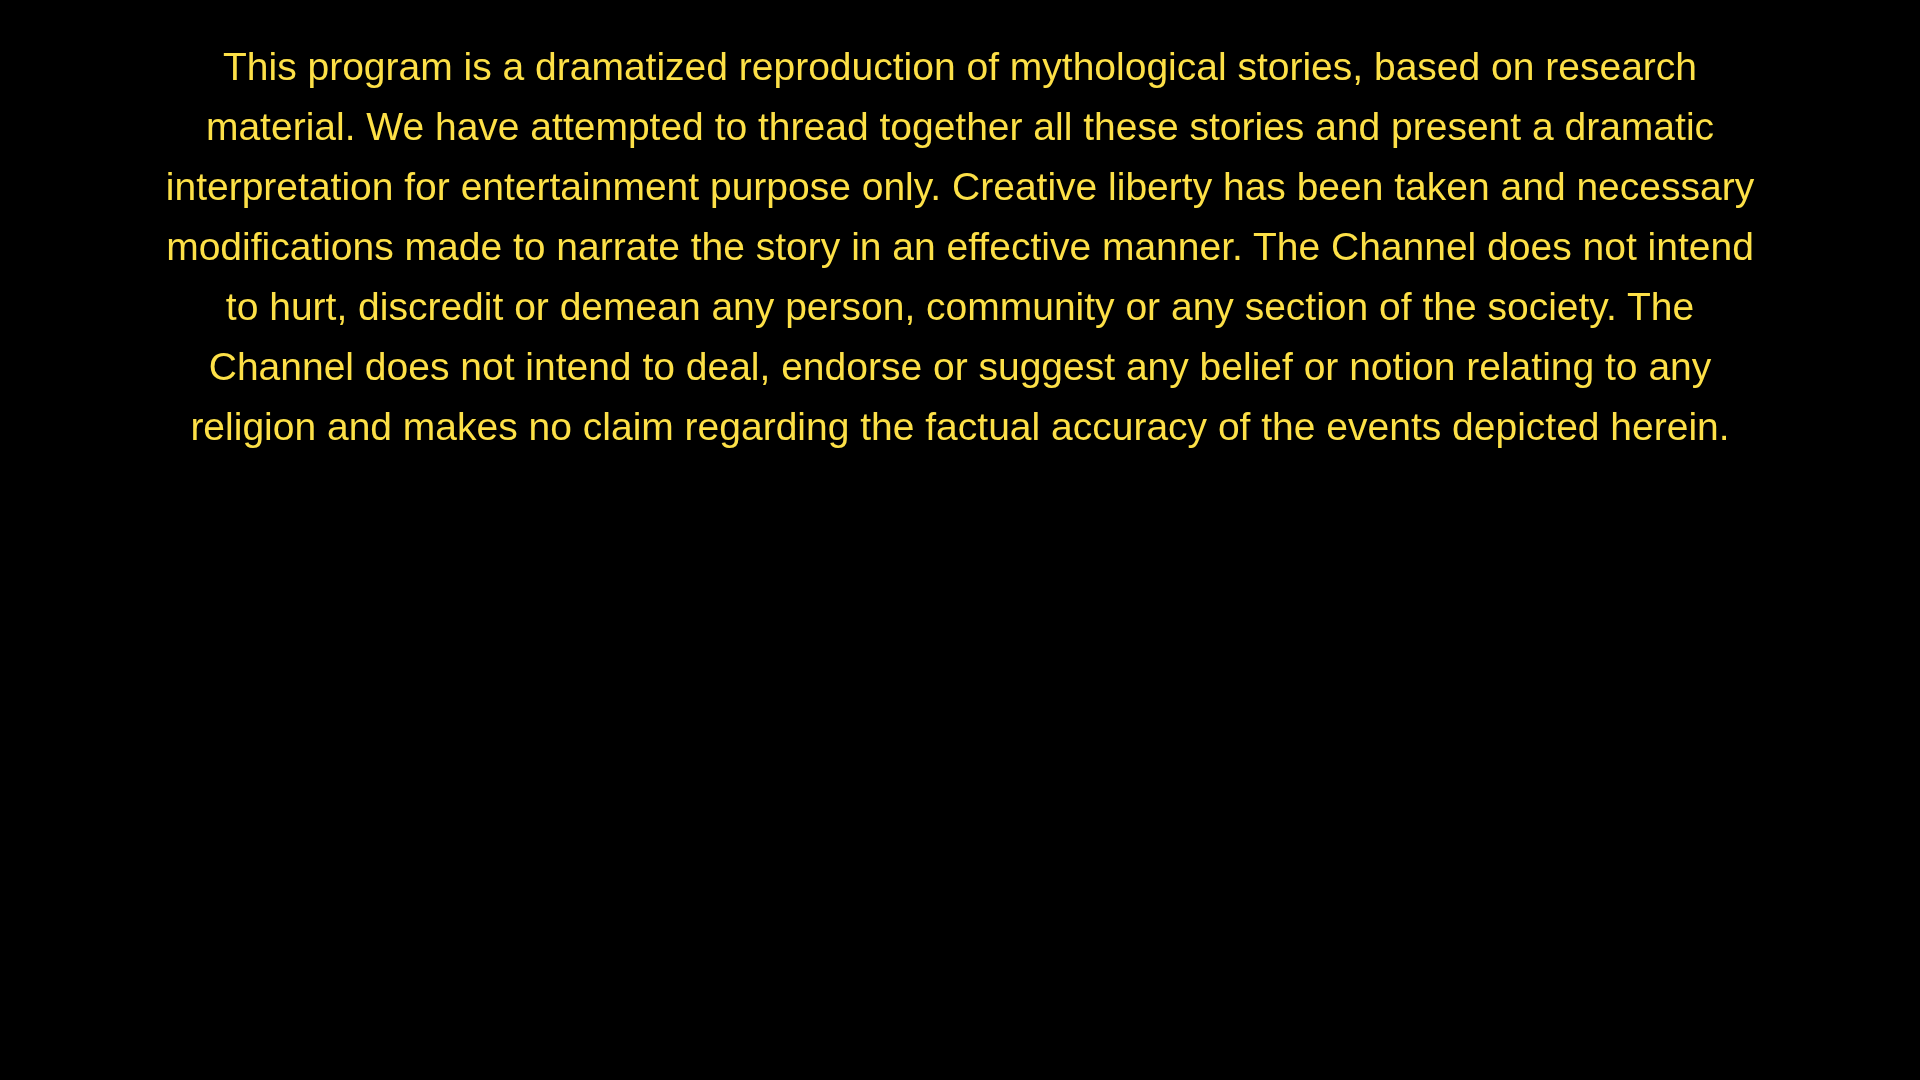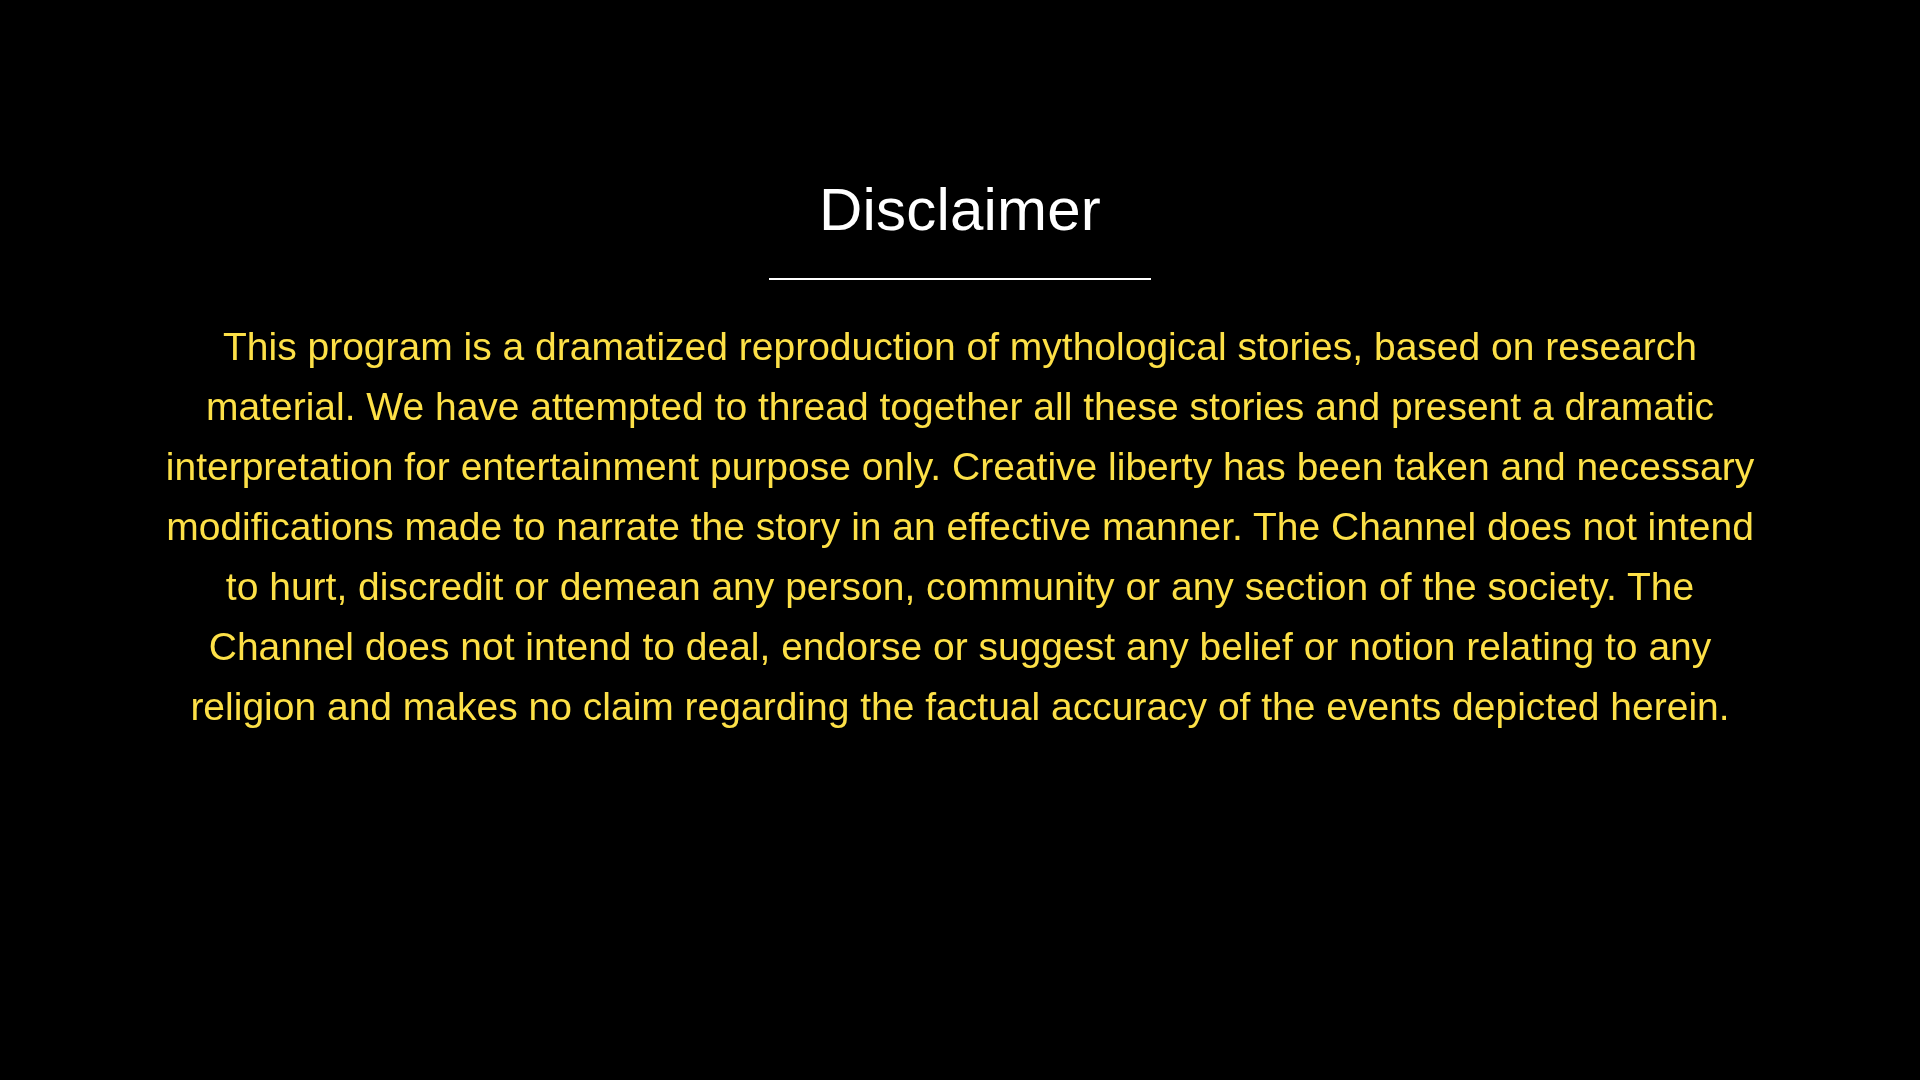--- a/index.html
+++ b/index.html
@@ -51,18 +51,14 @@
     line-height: 60px;
     text-align: center;
     color: #fde047;
     font-weight: 400;
   }
 </style>
 </head>
 <body>
 
 <div class="slide">
-  <div class="title-wrap">
-    <div class="slide-title">Disclaimer</div>
-    <div class="title-underline"></div>
-  </div>
   <div class="body-text">This program is a dramatized reproduction of mythological stories, based on research material. We have attempted to thread together all these stories and present a dramatic interpretation for entertainment purpose only. Creative liberty has been taken and necessary modifications made to narrate the story in an effective manner. The Channel does not intend to hurt, discredit or demean any person, community or any section of the society. The Channel does not intend to deal, endorse or suggest any belief or notion relating to any religion and makes no claim regarding the factual accuracy of the events depicted herein.</div>
 </div>
 
 </body></html>

